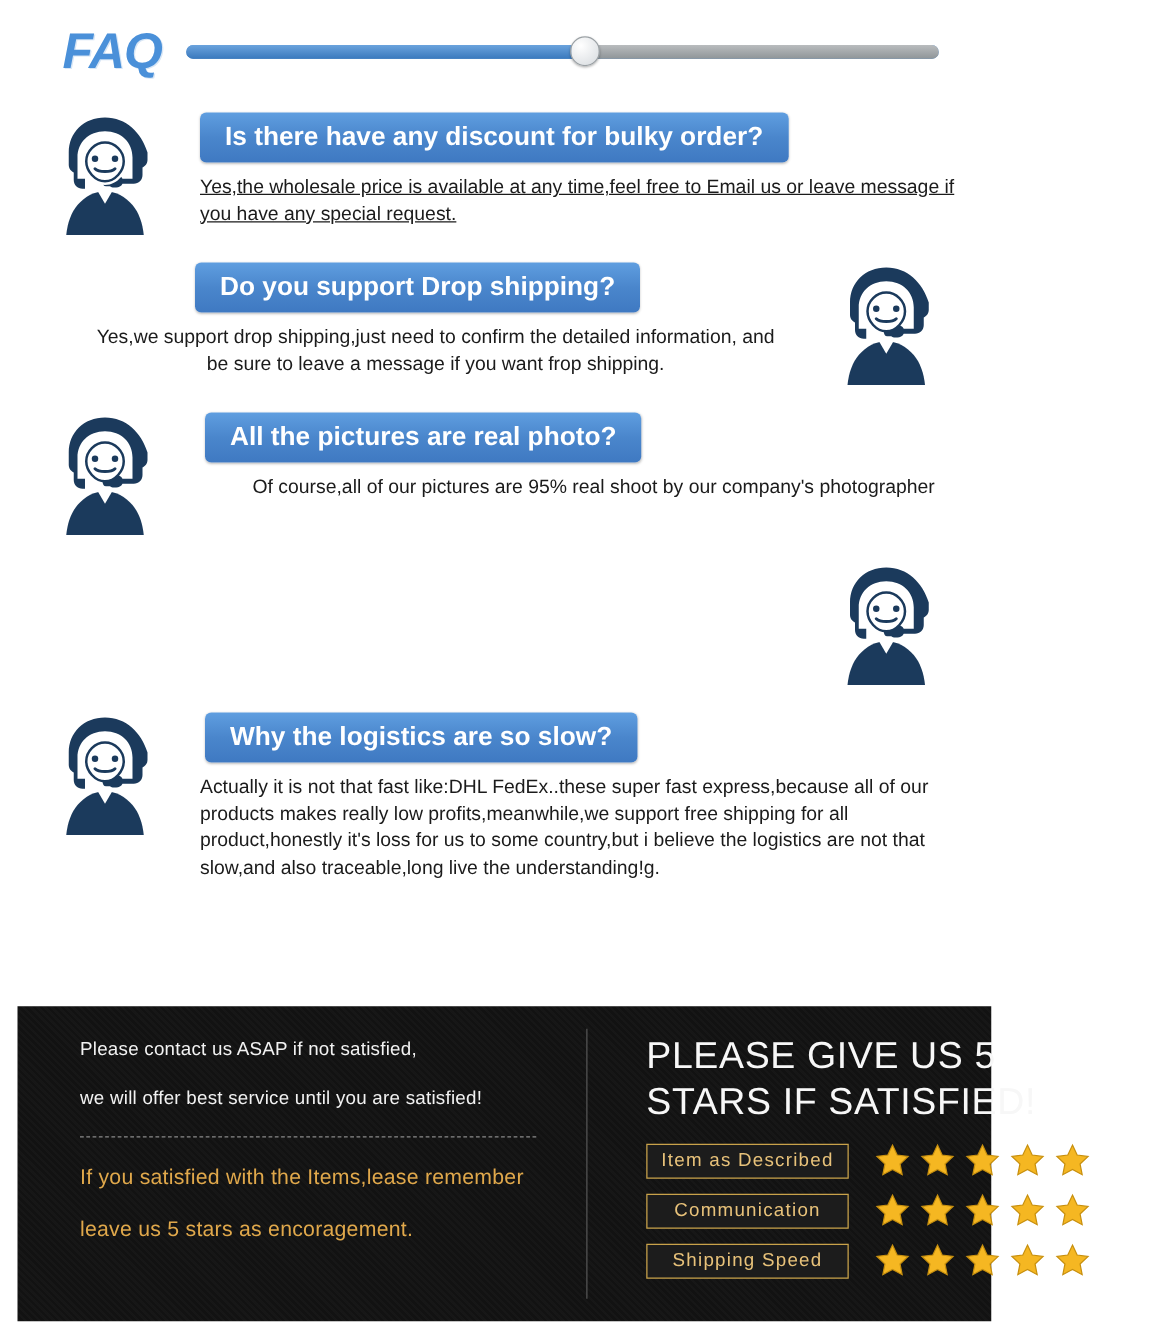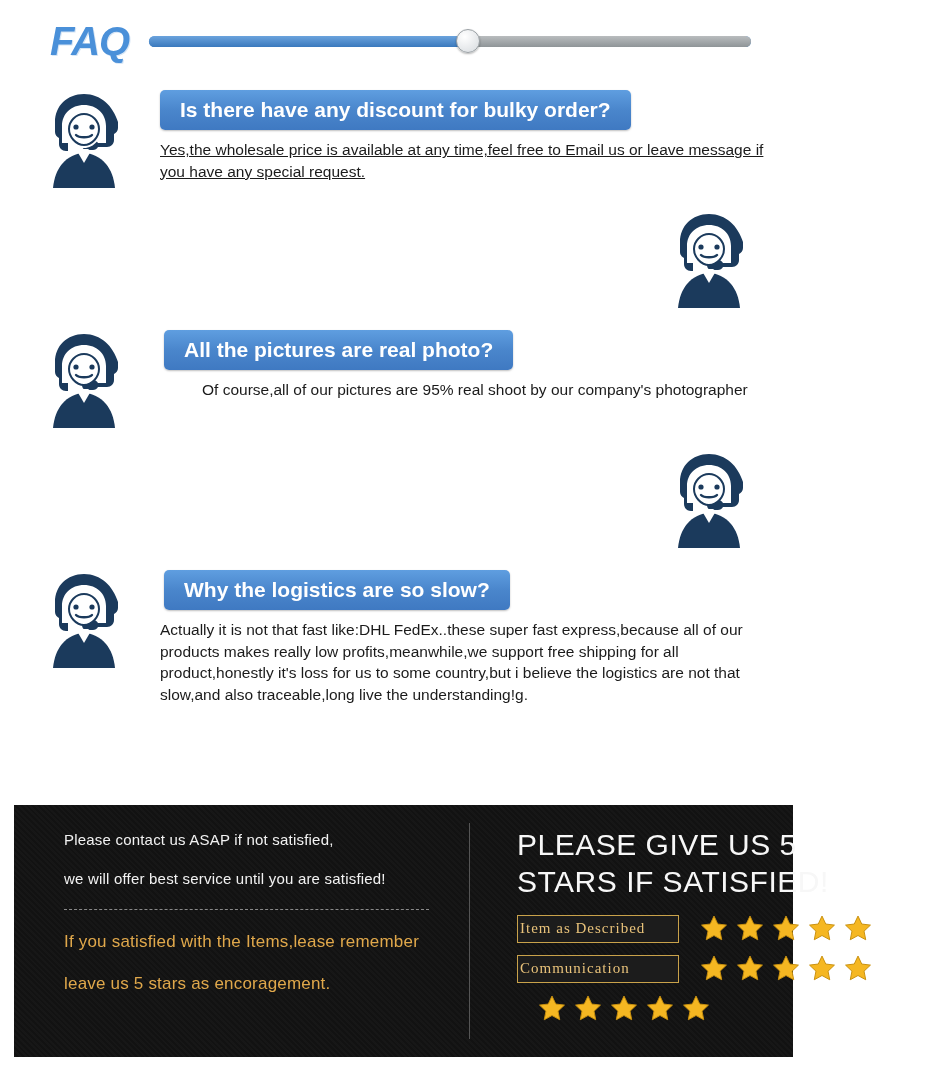--- a/index.html
+++ b/index.html
@@ -209,22 +209,23 @@
   .rating-row {
     display: flex;
     align-items: center;
     margin-bottom: 11px;
   }
   .rating-label {
     width: 162px;
     background: #1c1c1c;
     border: 1px solid #c9a24a;
     color: #e8c27a;
-    font-family: Liberation Serif, serif;
+    font-family: Liberation Sans, sans-serif;
     font-size: 15px;
+    text-align: center;
     padding: 4px 2px 5px 2px;
     letter-spacing: 1px;
   }
   .stars {
     margin-left: 20px;
     display: flex;
     gap: 6px;
   }
   .star { display: block; }
 </style>
@@ -270,20 +271,24 @@
         <svg width="104" height="108" viewBox="0 0 104 108" aria-hidden="true">
           <path d="M52 6c-17 0-29 12-29 28v10c0 3 2 5 4 6v6c0 4 3 7 7 7h2v-8h-6V38c0-12 9-21 22-21s22 9 22 21v17h-8c-1-2-3-3-5-3h-6c-3 0-5 2-5 5s2 5 5 5h6c2 0 4-1 5-3h9c4 0 7-3 7-7v-6c2-1 4-3 4-6V34C81 18 69 6 52 6z" fill="#1b3a5c"></path>
           <path d="M52 26c-8 0-15 7-15 15s7 16 15 16 15-8 15-16-7-15-15-15z" fill="#ffffff" stroke="#1b3a5c" stroke-width="2"></path>
           <circle cx="44" cy="39" r="2.6" fill="#1b3a5c"></circle>
           <circle cx="60" cy="39" r="2.6" fill="#1b3a5c"></circle>
           <path d="M44 47c3 3 13 3 16 0" stroke="#1b3a5c" stroke-width="2.4" fill="none" stroke-linecap="round"></path>
           <path d="M30 76c6-7 14-11 22-11s16 4 22 11c5 6 8 14 9 24H21c1-10 4-18 9-24z" fill="#1b3a5c"></path>
           <path d="M45 63l7 12 7-12 -3-2h-8z" fill="#ffffff"></path>
         </svg>
       </div>
+      <div class="qa">
+        <div class="q-bubble">Do you support Drop shipping?</div>
+        <div class="answer center">Yes,we support drop shipping,just need to confirm the detailed information, and be sure to leave a message if you want frop shipping.</div>
+      </div>
     </div>
 
     <div class="faq-row row-3">
       <div class="avatar">
         <svg width="104" height="108" viewBox="0 0 104 108" aria-hidden="true">
           <path d="M52 6c-17 0-29 12-29 28v10c0 3 2 5 4 6v6c0 4 3 7 7 7h2v-8h-6V38c0-12 9-21 22-21s22 9 22 21v17h-8c-1-2-3-3-5-3h-6c-3 0-5 2-5 5s2 5 5 5h6c2 0 4-1 5-3h9c4 0 7-3 7-7v-6c2-1 4-3 4-6V34C81 18 69 6 52 6z" fill="#1b3a5c"></path>
           <path d="M52 26c-8 0-15 7-15 15s7 16 15 16 15-8 15-16-7-15-15-15z" fill="#ffffff" stroke="#1b3a5c" stroke-width="2"></path>
           <circle cx="44" cy="39" r="2.6" fill="#1b3a5c"></circle>
           <circle cx="60" cy="39" r="2.6" fill="#1b3a5c"></circle>
           <path d="M44 47c3 3 13 3 16 0" stroke="#1b3a5c" stroke-width="2.4" fill="none" stroke-linecap="round"></path>
@@ -382,20 +387,21 @@
           <svg class="star" width="30" height="29" viewBox="0 0 24 24">
               <path d="M12 1.7l3.1 6.6 7.2.9-5.3 5 1.4 7.1L12 17.8 5.6 21.3 7 14.2l-5.3-5 7.2-.9z" fill="#f5b722" stroke="#c78f0e" stroke-width="0.8"></path>
             </svg>
           <svg class="star" width="30" height="29" viewBox="0 0 24 24">
               <path d="M12 1.7l3.1 6.6 7.2.9-5.3 5 1.4 7.1L12 17.8 5.6 21.3 7 14.2l-5.3-5 7.2-.9z" fill="#f5b722" stroke="#c78f0e" stroke-width="0.8"></path>
             </svg>
         </div>
       </div>
 
       <div class="rating-row">
+        <div class="rating-label">Shipping Speed</div>
         <div class="stars">
           <svg class="star" width="30" height="29" viewBox="0 0 24 24">
               <path d="M12 1.7l3.1 6.6 7.2.9-5.3 5 1.4 7.1L12 17.8 5.6 21.3 7 14.2l-5.3-5 7.2-.9z" fill="#f5b722" stroke="#c78f0e" stroke-width="0.8"></path>
             </svg>
           <svg class="star" width="30" height="29" viewBox="0 0 24 24">
               <path d="M12 1.7l3.1 6.6 7.2.9-5.3 5 1.4 7.1L12 17.8 5.6 21.3 7 14.2l-5.3-5 7.2-.9z" fill="#f5b722" stroke="#c78f0e" stroke-width="0.8"></path>
             </svg>
           <svg class="star" width="30" height="29" viewBox="0 0 24 24">
               <path d="M12 1.7l3.1 6.6 7.2.9-5.3 5 1.4 7.1L12 17.8 5.6 21.3 7 14.2l-5.3-5 7.2-.9z" fill="#f5b722" stroke="#c78f0e" stroke-width="0.8"></path>
             </svg>

